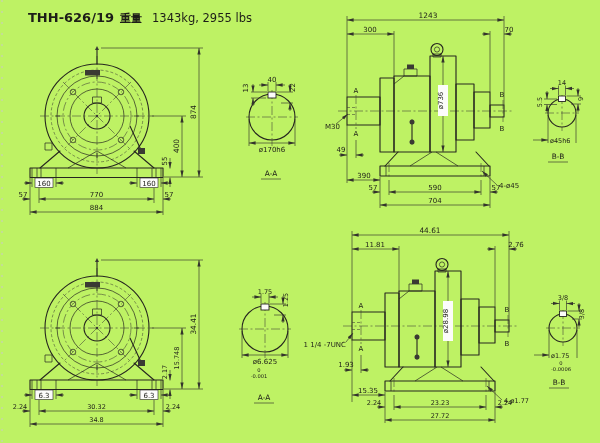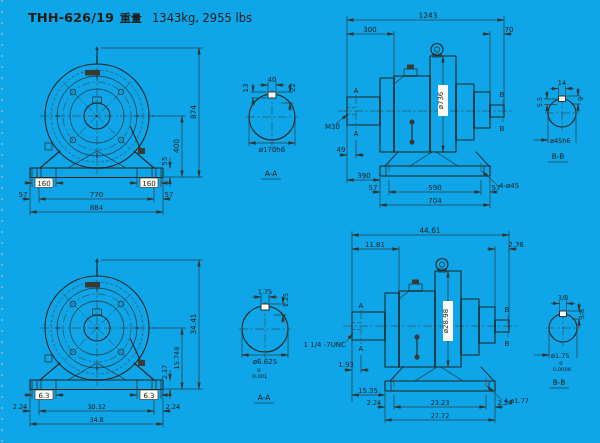--- a/index.html
+++ b/index.html
@@ -1,16 +1,16 @@
 <!DOCTYPE html>
 <html><head>
 <meta charset="utf-8">
 <style>
   html,body{margin:0;padding:0;background:#e8e8e8}
-  .wrap{width:600px;height:443px;background:#0ea5e9;position:relative;overflow:hidden}
+  .wrap{width:600px;height:443px;background:#bef264;position:relative;overflow:hidden}
   svg{display:block}
   .o{stroke:#26261f;fill:none;stroke-width:1.1;stroke-linejoin:round;stroke-linecap:round}
   .o2{stroke:#26261f;fill:none;stroke-width:.7;stroke-linejoin:round}
   .cl{stroke:#3c3c34;fill:none;stroke-width:.55;stroke-dasharray:9 2.5 2 2.5}
   .dsh{stroke:#3c3c34;fill:none;stroke-width:.55;stroke-dasharray:3 2}
   .dim{stroke:#33332c;fill:none;stroke-width:.65}
   .fl{fill:#3a3a33;stroke:none}
   text{fill:#1d1d18;font-family:"DejaVu Sans",sans-serif}
   .t7{font-size:7px;text-anchor:middle}
   .t75{font-size:7.4px;text-anchor:middle}

